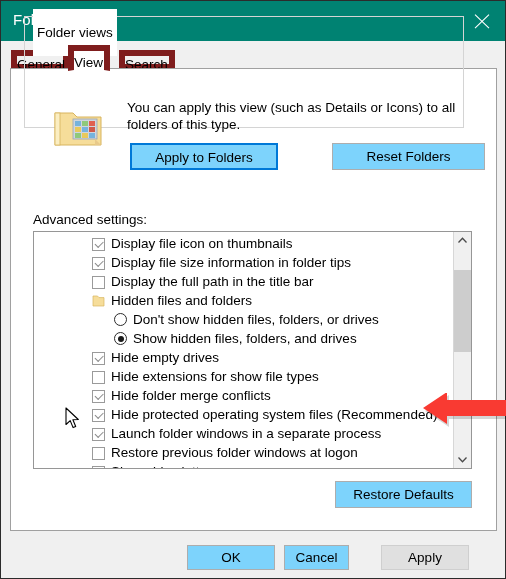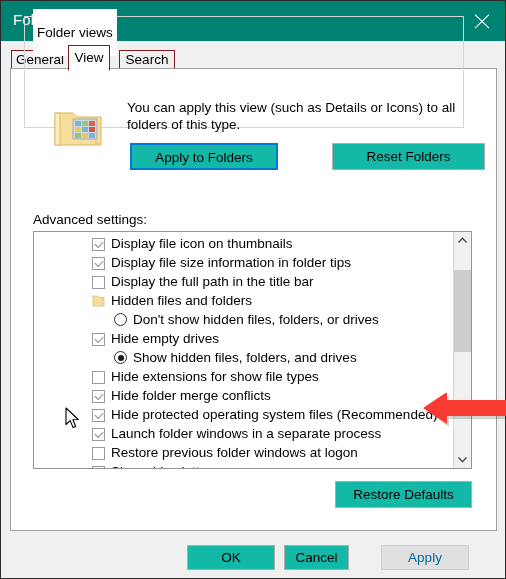--- a/index.html
+++ b/index.html
@@ -63,25 +63,25 @@
     position: absolute;
     left: 0;
     top: 40px;
     width: 504px;
     height: 28px;
     background: #f0f0f0;
   }
   .tab {
     position: absolute;
     box-sizing: border-box;
-    border: 1px solid #7f1d1d;
+    border: 6px solid #7f1d1d;
     background: #f0f0f0;
     font-size: 13.5px;
     color: #000000;
-    text-align: center;
+    text-align: left;
     white-space: nowrap;
     cursor: default;
   }
   .tab.inactive {
     top: 9px;
     height: 20px;
     line-height: 18px;
   }
   .tab.active {
     top: 4px;
@@ -140,21 +140,21 @@
     top: 98px;
     width: 330px;
     font-size: 13.5px;
     line-height: 17px;
     color: #000000;
   }
 
   .dlg-button {
     position: absolute;
     box-sizing: border-box;
-    background: #14b8a6;
+    background: #7dd3fc;
     border: 1px solid #adadad;
     font-size: 13.5px;
     color: #000000;
     text-align: center;
     white-space: nowrap;
     cursor: default;
     font-family: "Liberation Sans", sans-serif;
   }
   #apply-to-folders-button {
     left: 129px;
@@ -331,21 +331,21 @@
     line-height: 23px;
   }
   #apply-button {
     left: 380px;
     top: 544px;
     width: 88px;
     height: 25px;
     line-height: 23px;
     background: #e0e0e0;
     border: 1px solid #cfcfcf;
-    color: #0369a1;
+    color: #000000;
   }
 
   
   #red-arrow {
     position: absolute;
     left: 418px;
     top: 392px;
     width: 88px;
     height: 38px;
     pointer-events: none;
@@ -426,27 +426,27 @@
         <div class="setting-row indent0">
           <svg class="list-folder-icon" viewBox="0 0 13 12">
             <path d="M1 1 L5.5 1 L7 2.6 L12 2.6 L12 11 L1 11 Z" fill="#f6dd9a" stroke="#d8b45e" stroke-width="0.7"></path>
           </svg>
           <span class="row-label">Hidden files and folders</span>
         </div>
         <div class="setting-row indent1">
           <span class="rb"></span>
           <span class="row-label">Don't show hidden files, folders, or drives</span>
         </div>
-        <div class="setting-row indent0">
-          <span class="cb checked"></span>
-          <span class="row-label">Hide empty drives</span>
-        </div>
         <div class="setting-row indent1">
           <span class="rb selected"></span>
           <span class="row-label">Show hidden files, folders, and drives</span>
+        </div>
+        <div class="setting-row indent0">
+          <span class="cb checked"></span>
+          <span class="row-label">Hide empty drives</span>
         </div>
         <div class="setting-row indent0">
           <span class="cb"></span>
           <span class="row-label">Hide extensions for show file types</span>
         </div>
         <div class="setting-row indent0">
           <span class="cb checked"></span>
           <span class="row-label">Hide folder merge conflicts</span>
         </div>
         <div class="setting-row indent0">

